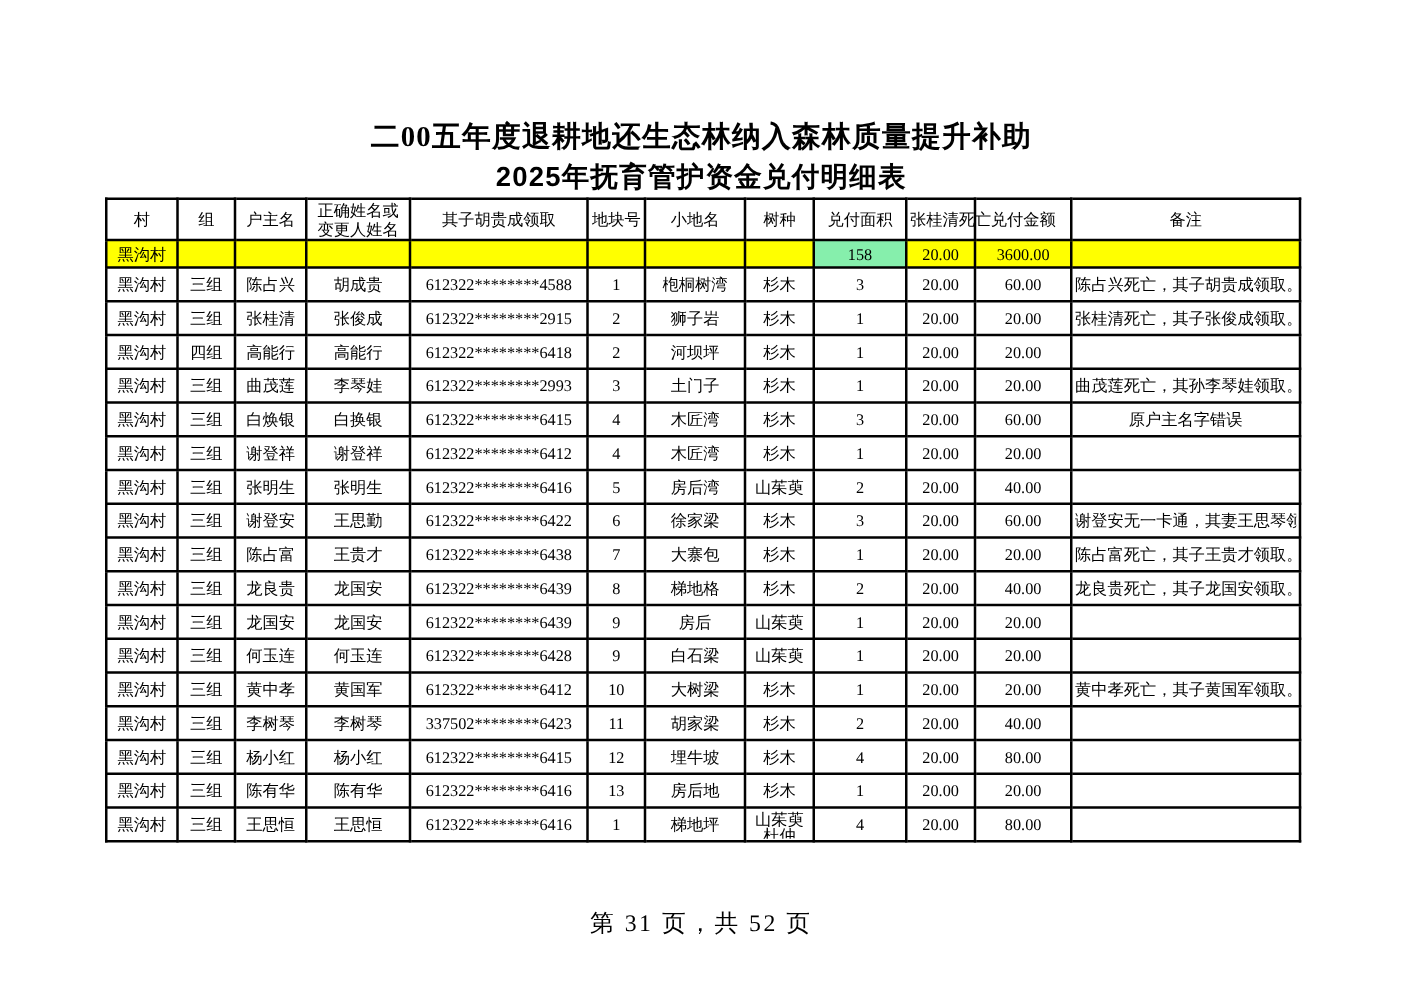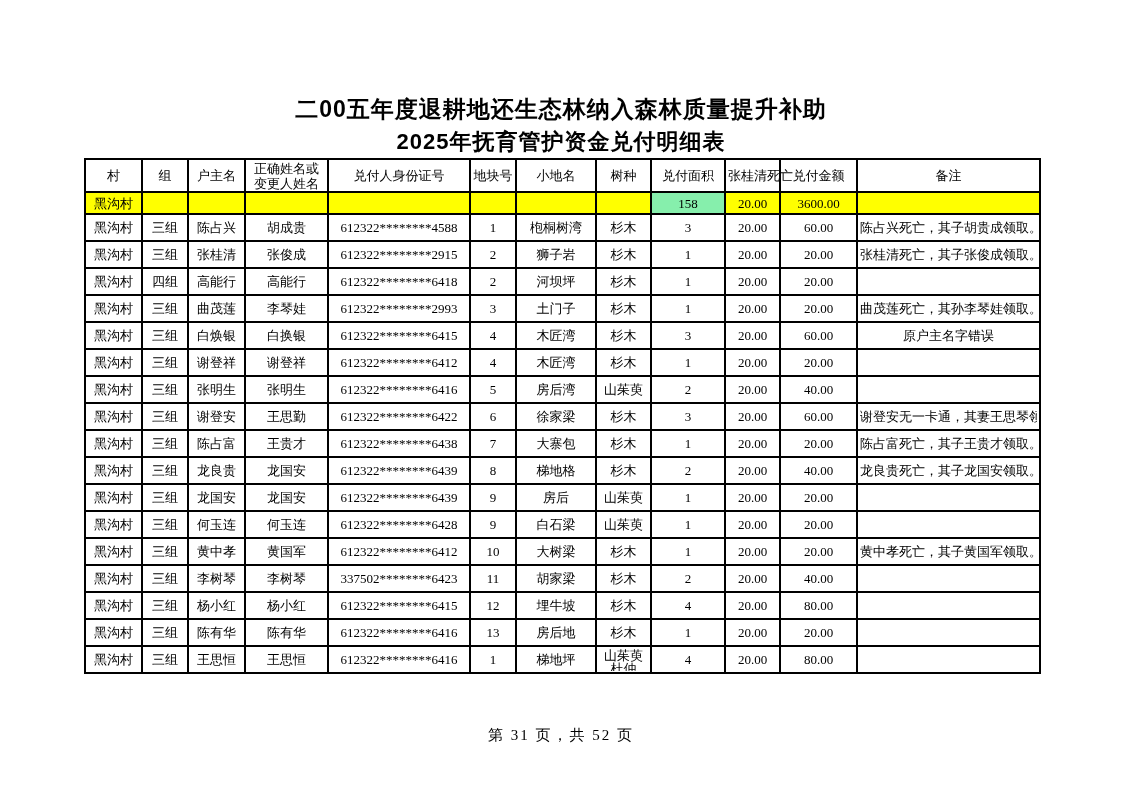--- a/index.html
+++ b/index.html
@@ -14,21 +14,21 @@
     width: 1122px;
     height: 793px;
     overflow: hidden;
   }
   .title-line1 {
     position: absolute;
     top: 94px;
     left: 0;
     width: 100%;
     text-align: center;
-    font-family: Liberation Sans, sans-serif;
+    font-family: Liberation Serif, serif;
     font-weight: bold;
     font-size: 23px;
     letter-spacing: 1px;
   }
   .title-line2 {
     position: absolute;
     top: 127px;
     left: 0;
     width: 100%;
     text-align: center;
@@ -65,21 +65,21 @@
     line-height: 13px;
     white-space: nowrap;
   }
   .pay-table th .line { line-height: 15px; white-space: nowrap; }
   .page-footer {
     position: absolute;
     top: 726px;
     left: 0;
     width: 100%;
     text-align: center;
-    font-size: 15px;
+    font-size: 19px;
     letter-spacing: 2px;
   }
 </style>
 </head>
 <body>
 
 <div class="title-line1">二00五年度退耕地还生态林纳入森林质量提升补助</div>
 <div class="title-line2">2025年抚育管护资金兑付明细表</div>
 
 <table class="pay-table">
@@ -115,21 +115,21 @@
           </div>
         </th>
         <th>
           <div class="c">
             <div class="line">正确姓名或</div>
             <div class="line">变更人姓名</div>
           </div>
         </th>
         <th>
           <div class="c">
-            <div class="line">兑付人身份证号</div>
+            <div class="line">其子胡贵成领取</div>
           </div>
         </th>
         <th>
           <div class="c">
             <div class="line">地块号</div>
           </div>
         </th>
         <th>
           <div class="c">
             <div class="line">小地名</div>

